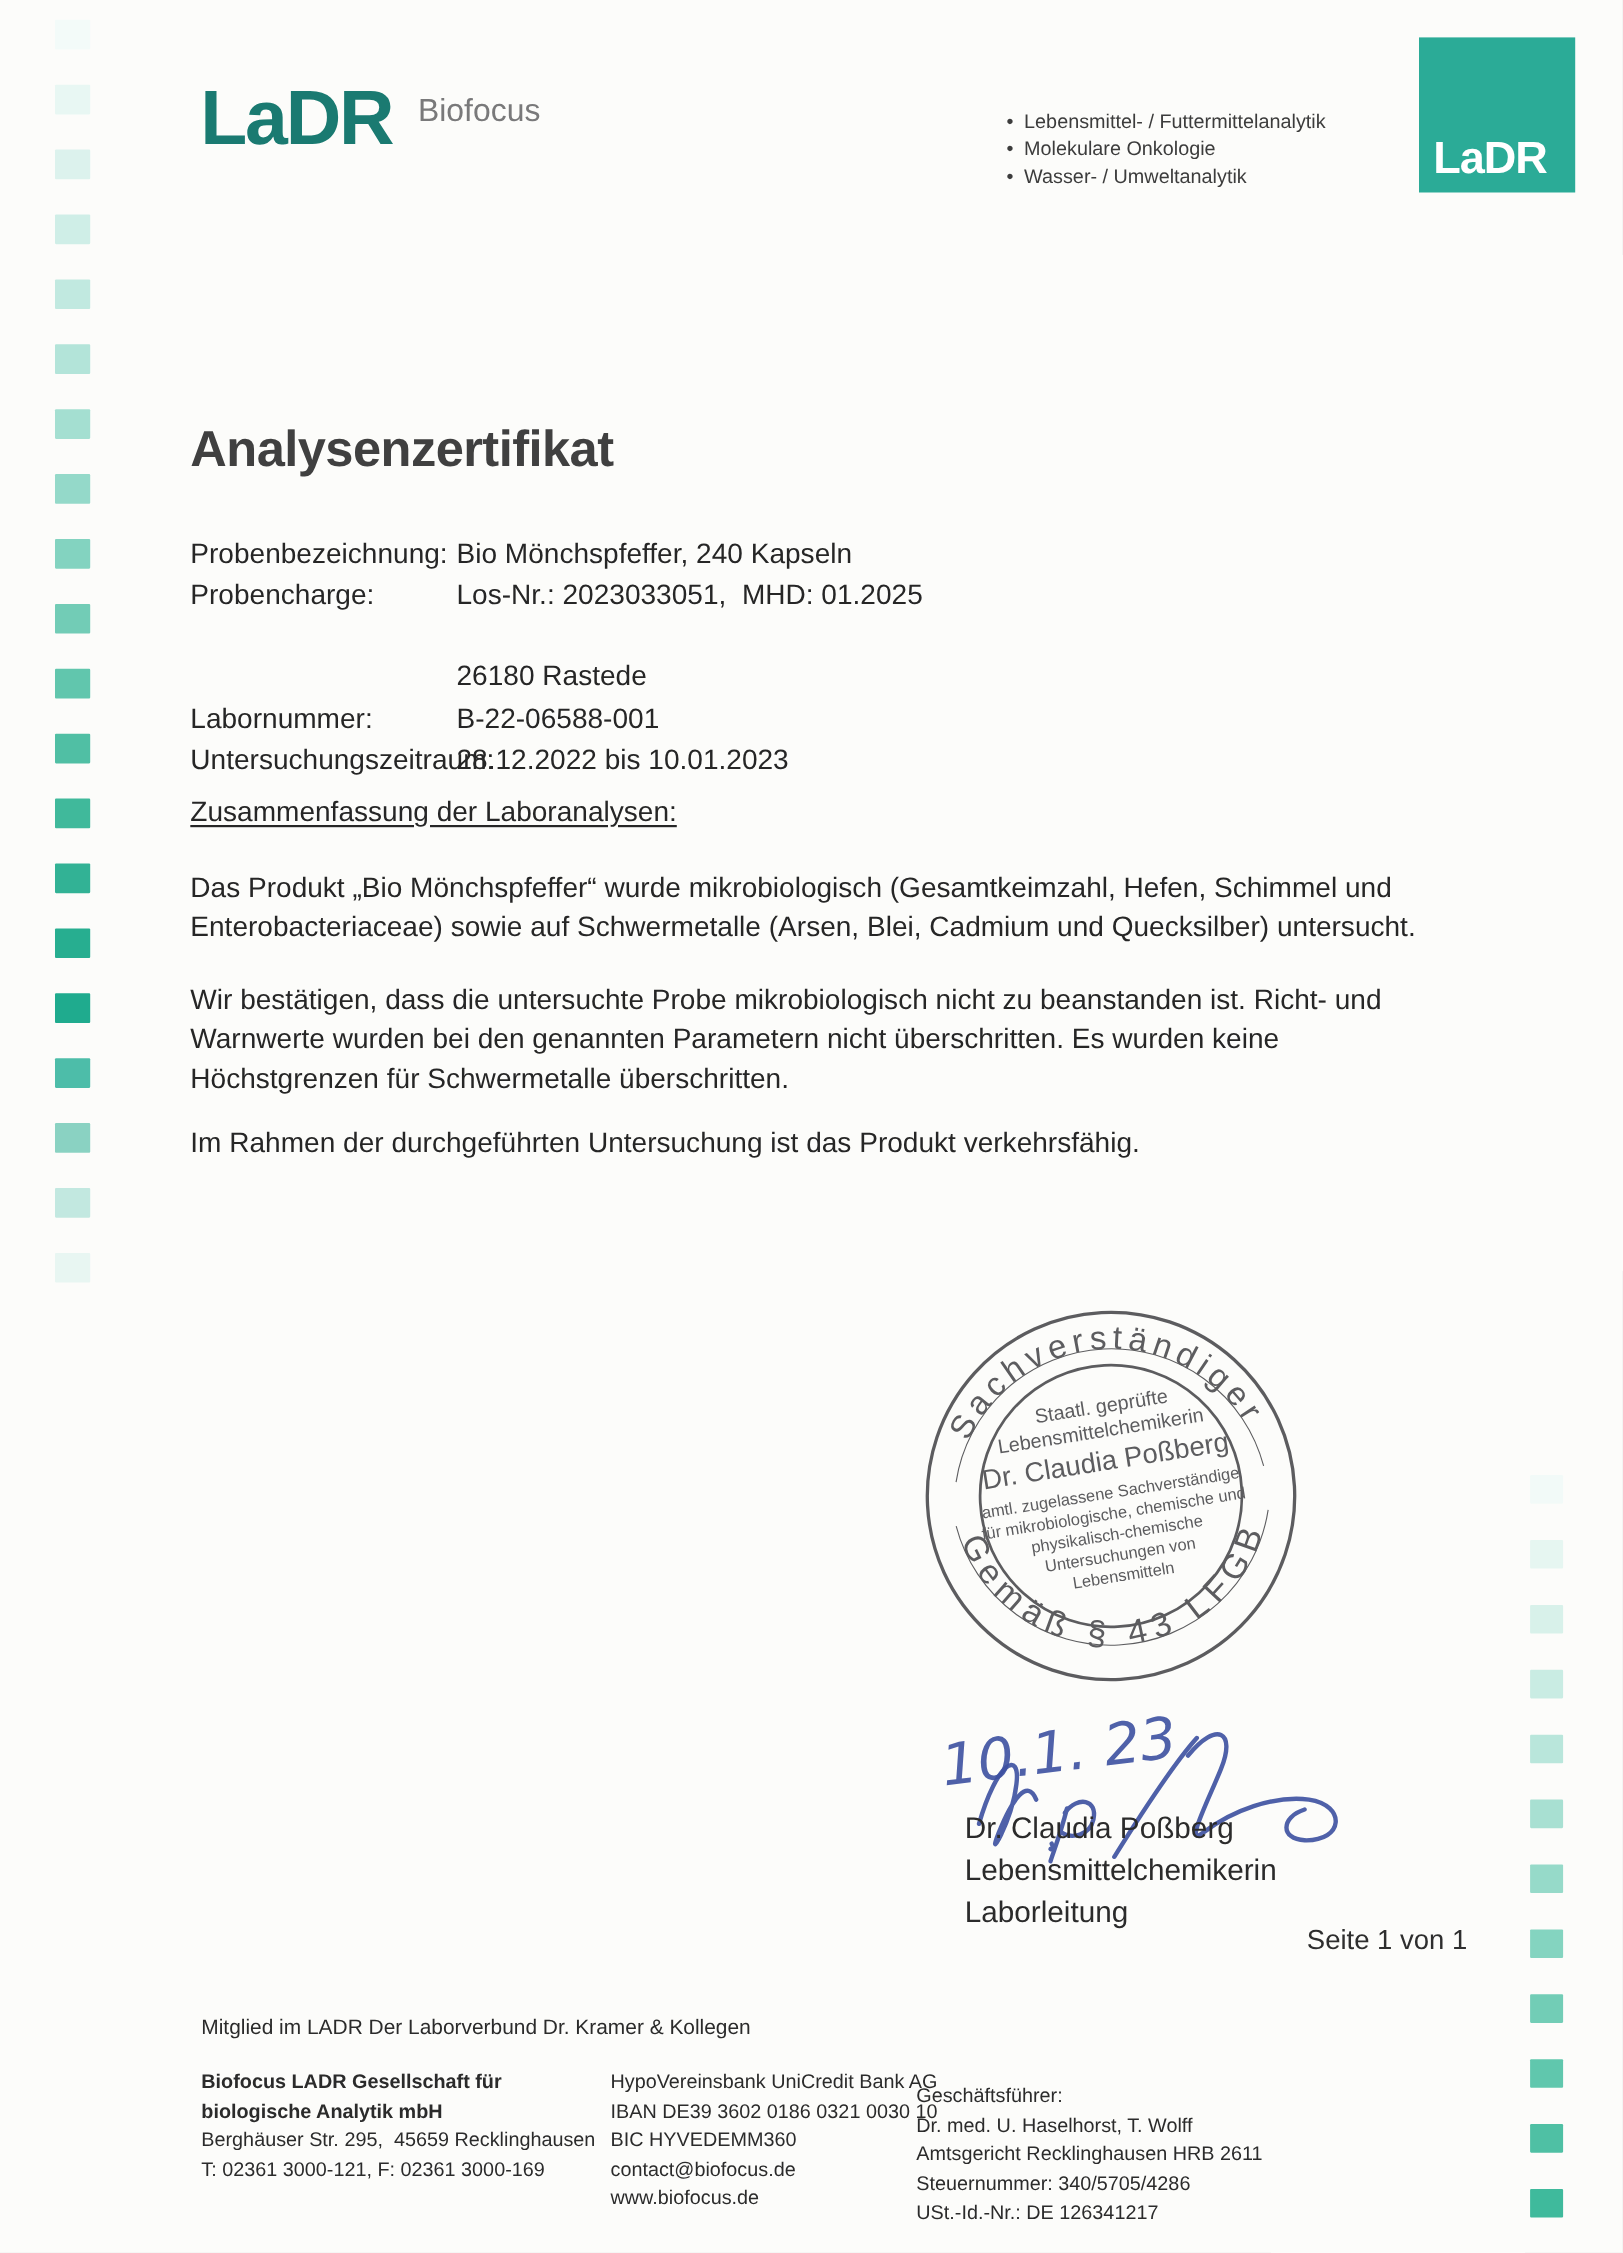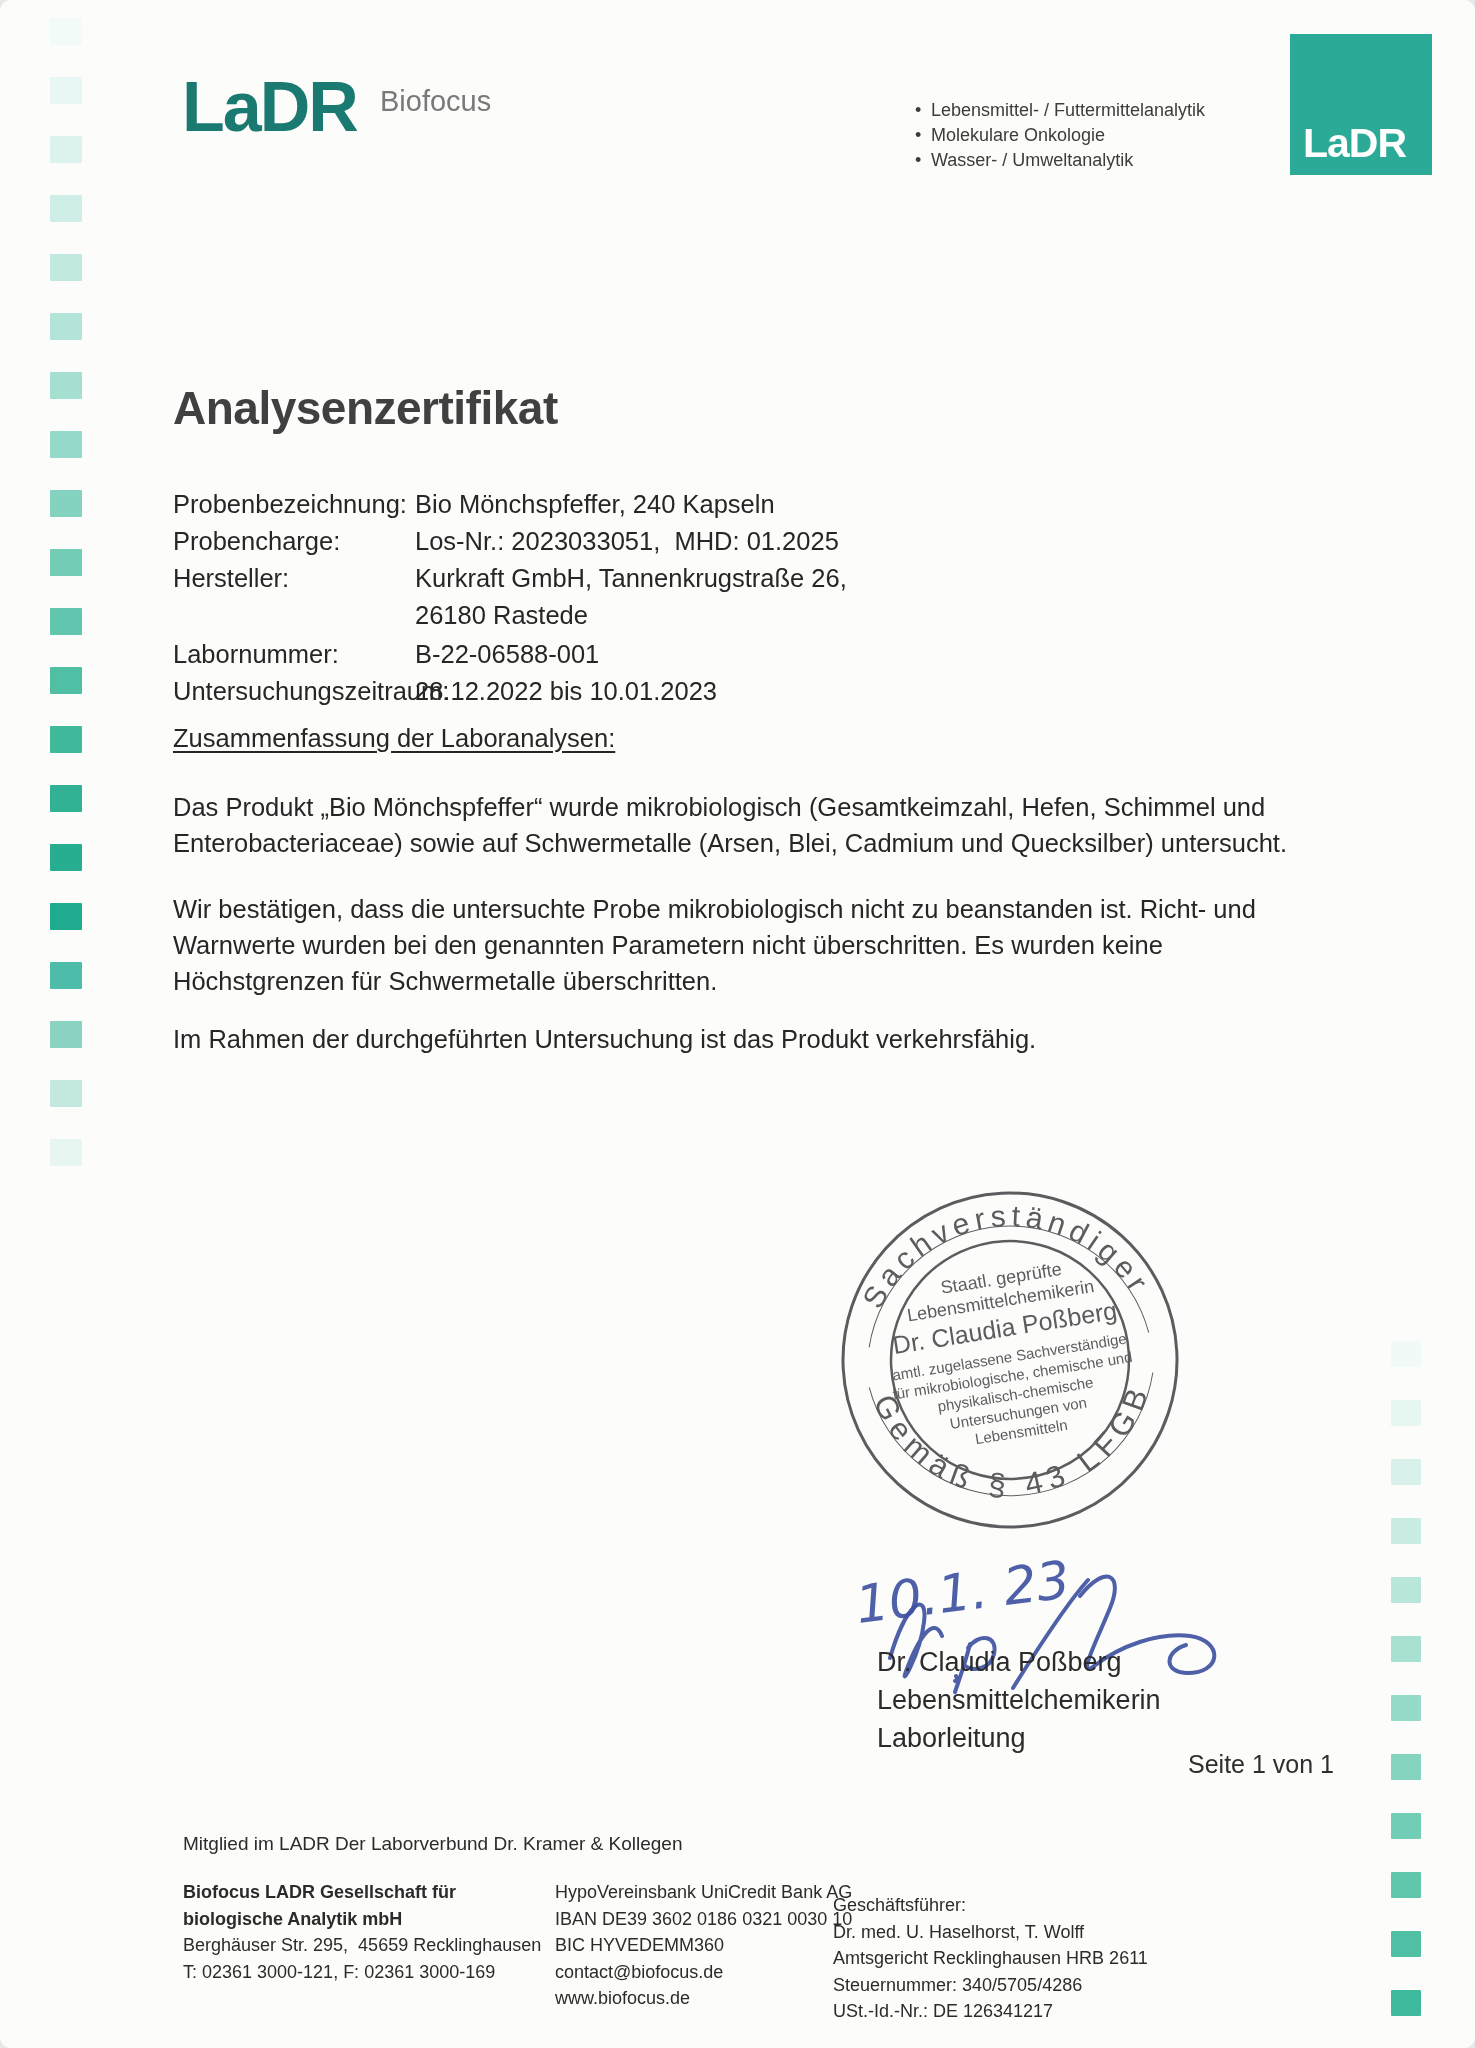--- a/index.html
+++ b/index.html
@@ -1,19 +1,19 @@
 <!DOCTYPE html>
 <html><head>
 <meta charset="utf-8">
 <style>
   html,body{margin:0;padding:0;}
   body{background:#e8e8e8;font-family:"Liberation Sans",sans-serif;}
   .page{
     position:relative;width:1475px;height:2048px;margin:0 auto;
-    background:#fcfcfa;overflow:hidden;color:#2e2e2e;border-radius:11px;
+    background:#fcfcfa;overflow:hidden;color:#2e2e2e;
   }
   
   .strip-square{position:absolute;border-radius:1px;}
   
   .wordmark{position:absolute;left:182px;top:72px;font-size:70px;font-weight:bold;
     color:#1a7a71;letter-spacing:-2px;line-height:1;}
   .wordmark-suffix{position:absolute;left:380px;top:85px;font-size:29px;color:#79797a;letter-spacing:0px;}
   .services{position:absolute;left:915px;top:98px;font-size:18px;color:#3c3c3c;line-height:25px;}
   .service-line{white-space:nowrap;}
   .service-bullet{display:inline-block;width:16px;color:#3c3c3c;}
@@ -99,23 +99,20 @@
   </div>
 
   <div class="doc-title">Analysenzertifikat</div>
 
   <div class="info-row" style="top:490px;">
     <span class="info-label">Probenbezeichnung:</span><span>Bio Mönchspfeffer, 240 Kapseln</span>
   </div>
   <div class="info-row" style="top:527px;">
     <span class="info-label">Probencharge:</span><span>Los-Nr.: 2023033051,&nbsp; MHD: 01.2025</span>
   </div>
-  <div class="info-row" style="top:564px;">
-    <span class="info-label">Hersteller:</span><span>Kurkraft GmbH, Tannenkrugstraße 26,</span>
-  </div>
   <div class="info-row" style="top:601px;">
     <span class="info-label"></span><span>26180 Rastede</span>
   </div>
   <div class="info-row" style="top:640px;">
     <span class="info-label">Labornummer:</span><span>B-22-06588-001</span>
   </div>
   <div class="info-row" style="top:677px;">
     <span class="info-label">Untersuchungszeitraum:</span><span>28.12.2022 bis 10.01.2023</span>
   </div>
 

